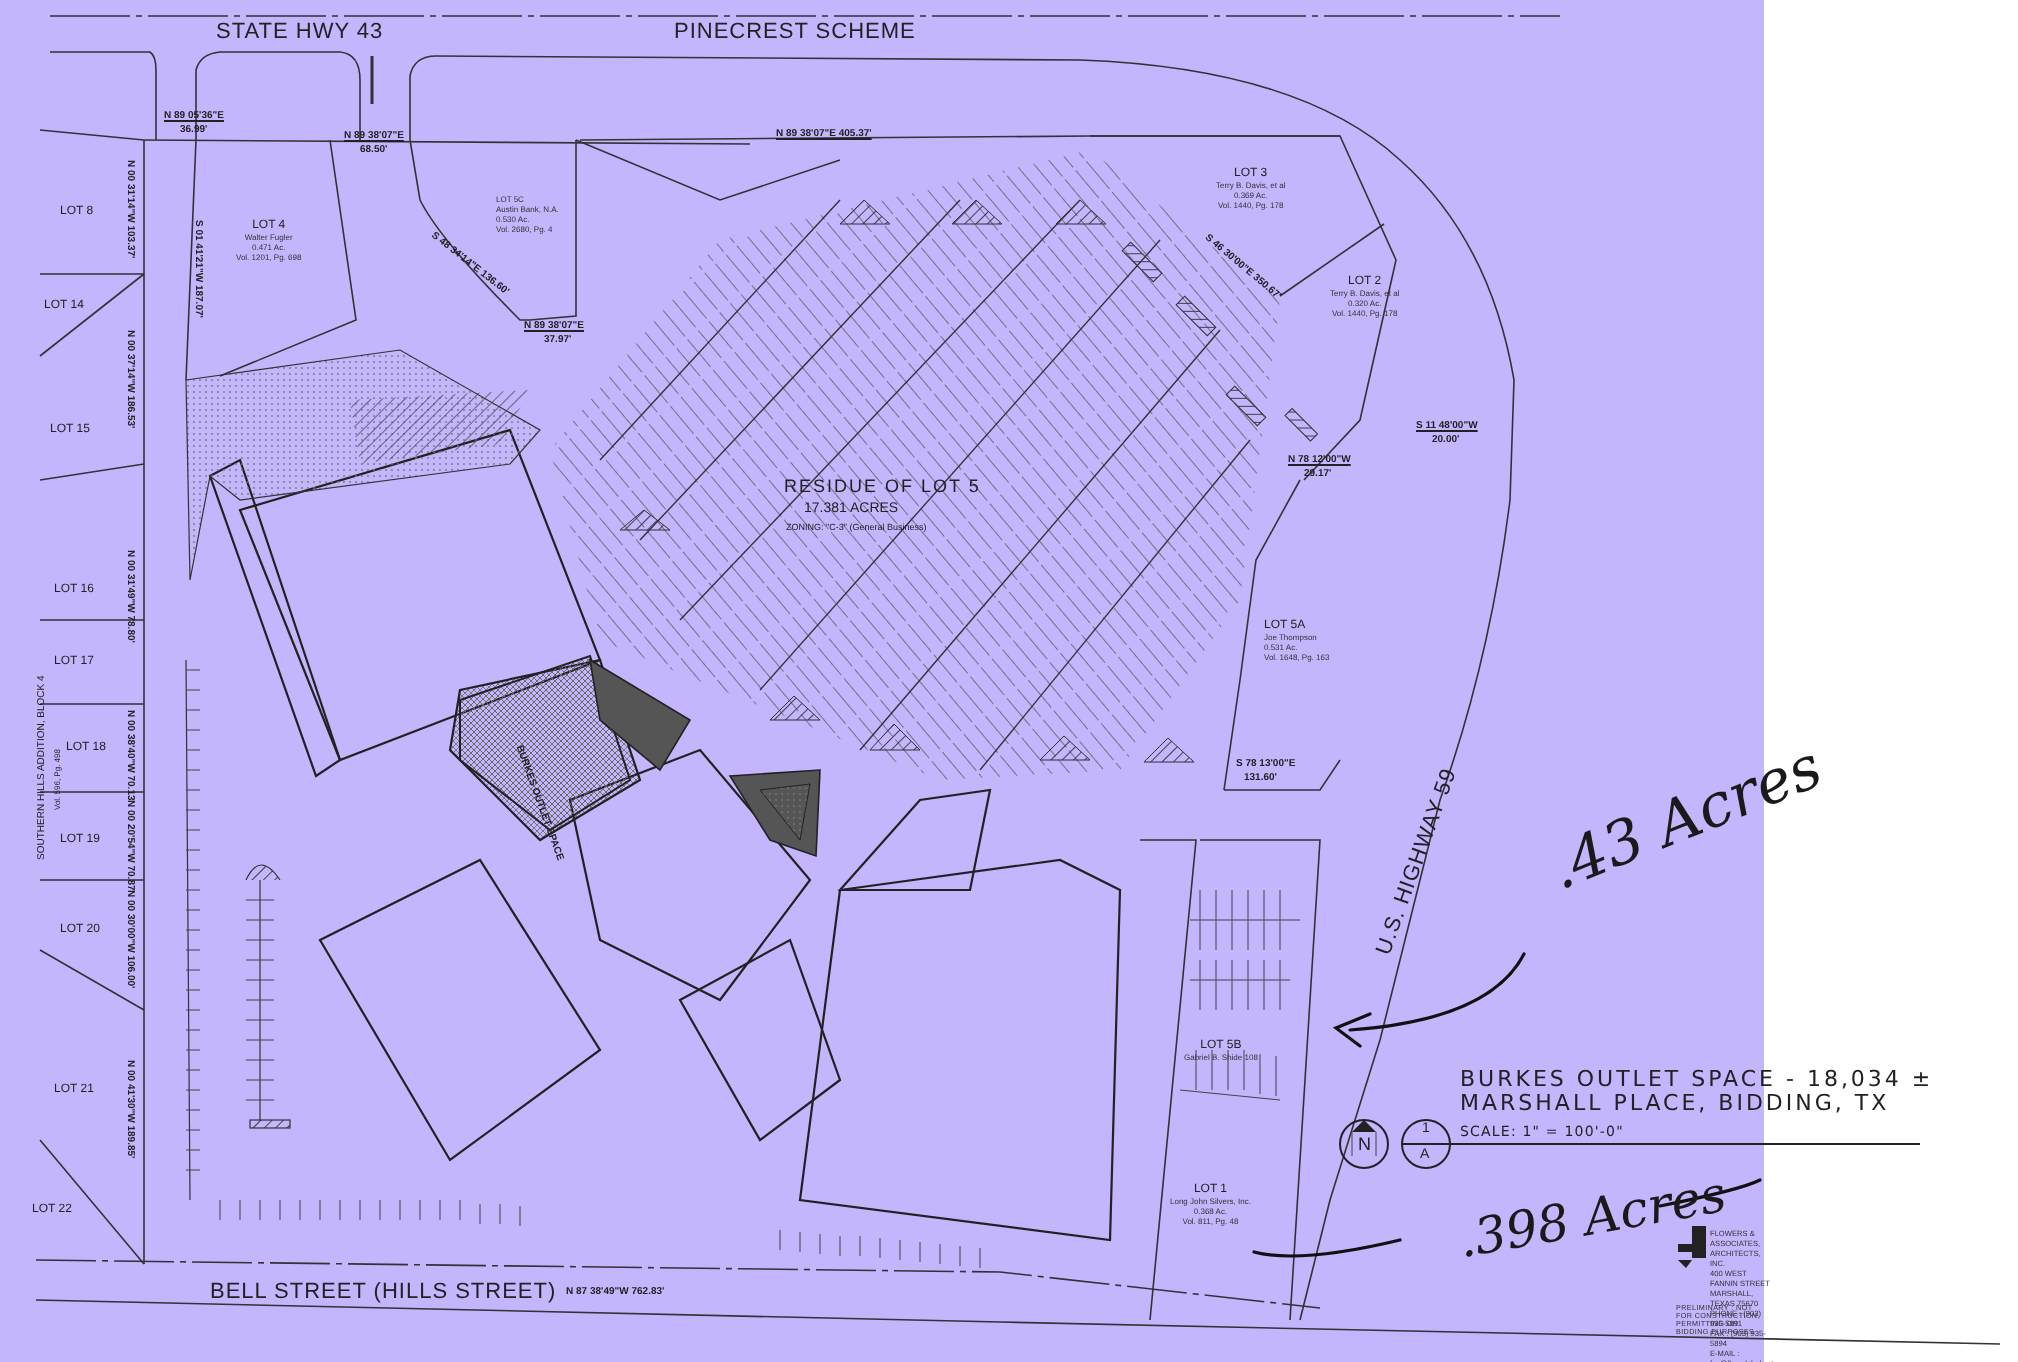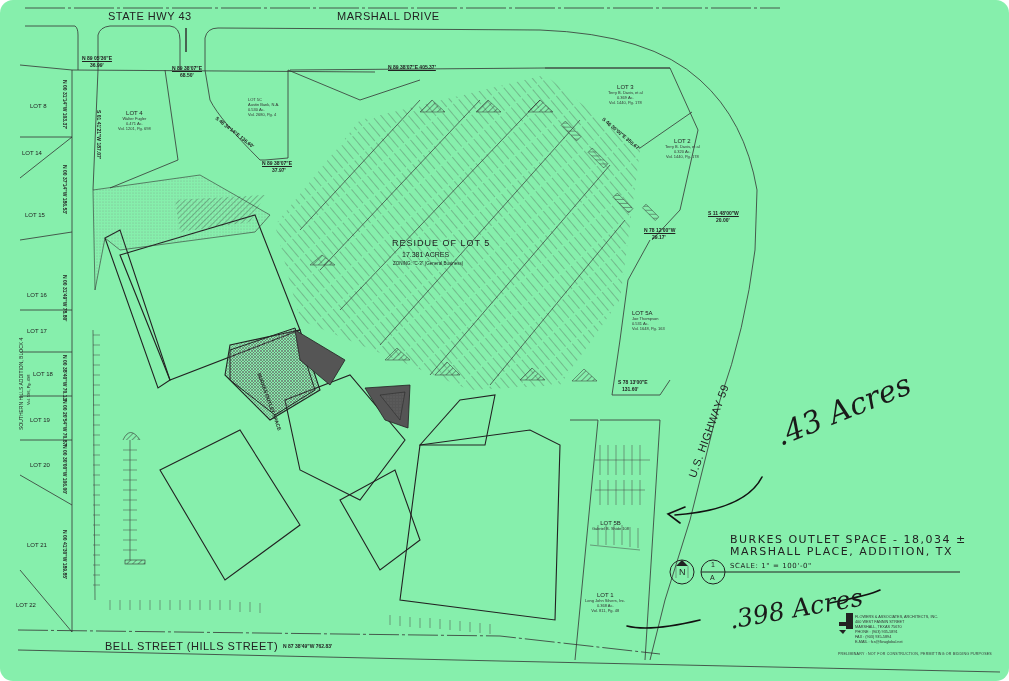--- a/index.html
+++ b/index.html
@@ -1,17 +1,17 @@
 <!DOCTYPE html>
 <html><head>
 <meta charset="utf-8">
 <style>
   html, body { margin:0; padding:0; background:#fff; }
   body { width:1009px; height:681px; overflow:hidden; position:relative; font-family:"Liberation Sans", sans-serif; color:#222; }
-  .sheet { position:absolute; left:0; top:0; width:1009px; height:681px; background:#86efac;border-radius:13px; }
+  .sheet { position:absolute; left:0; top:0; width:882px; height:681px; background:#c4b5fd; }
   svg.plan { position:absolute; left:0; top:0; }
   .lbl { position:absolute; font-family:"Liberation Sans", sans-serif; color:#222; white-space:nowrap; }
   .road { font-size:11px; letter-spacing:0.5px; }
   .lot { font-size:6px; }
   .tiny { font-size:4px; line-height:5px; color:#333; }
   .bearing { font-size:5px; font-weight:bold; }
   .hand { font-family:"DejaVu Serif", serif; font-style:italic; color:#1a1a1a; }
   .title-block { position:absolute; left:730px; top:534px; width:230px; }
   .tb-line { font-family:"DejaVu Sans", sans-serif; font-size:11px; letter-spacing:1.5px; line-height:12px; color:#222; white-space:nowrap; }
   .tb-scale { font-family:"DejaVu Sans", sans-serif; font-size:7px; letter-spacing:0.6px; margin-top:4px; color:#222; }
@@ -165,21 +165,21 @@
 
   <g stroke="#111" fill="none" stroke-width="1.6" stroke-linecap="round">
     <path d="M762 477 Q745 510 675 515"></path>
     <path d="M685 507 L668 514 L680 523"></path>
     <path d="M627 626 Q650 632 700 620"></path>
     <path d="M830 603 Q870 595 880 590"></path>
   </g>
 </svg>
 
 <div class="lbl road" style="left:108px;top:10px;">STATE HWY 43</div>
-<div class="lbl road" style="left:337px;top:10px;">MARSHALL DRIVE</div>
+<div class="lbl road" style="left:337px;top:10px;">PINECREST SCHEME</div>
 <div class="lbl road" style="left:105px;top:640px;">BELL STREET  (HILLS STREET)</div>
 <div class="lbl road" style="left:686px;top:475px;transform-origin:left top;transform:rotate(-70deg);">U.S. HIGHWAY 59</div>
 
 <div class="lbl" style="left:392px;top:238px;font-size:9px;letter-spacing:1px;">RESIDUE OF LOT 5</div>
 <div class="lbl" style="left:402px;top:251px;font-size:7px;">17.381 ACRES</div>
 <div class="lbl" style="left:393px;top:261px;font-size:4.5px;">ZONING:  "C-3" (General Business)</div>
 <div class="lbl" style="left:262px;top:372px;font-size:5px;font-weight:bold;transform:rotate(70deg);transform-origin:left top;">BURKES OUTLET SPACE</div>
 
 <div class="lbl lot" style="left:30px;top:103px;">LOT 8</div>
 <div class="lbl lot" style="left:22px;top:150px;">LOT 14</div>
@@ -262,21 +262,21 @@
 
 <div class="lbl hand" style="left:770px;top:420px;font-size:30px;transform:rotate(-22deg);transform-origin:left top;">.43 Acres</div>
 <div class="lbl hand" style="left:727px;top:606px;font-size:25px;transform:rotate(-10deg);transform-origin:left top;">.398 Acres</div>
 
 <div class="lbl" style="left:679px;top:567px;font-size:9px;">N</div>
 <div class="lbl" style="left:711px;top:561px;font-size:7px;">1</div>
 <div class="lbl" style="left:710px;top:574px;font-size:7px;">A</div>
 
 <div class="title-block">
   <div class="tb-line">BURKES OUTLET SPACE - 18,034 ±</div>
-  <div class="tb-line">MARSHALL PLACE, ADDITION, TX</div>
+  <div class="tb-line">MARSHALL PLACE, BIDDING, TX</div>
   <div class="tb-scale">SCALE: 1" = 100'-0"</div>
 </div>
 
 <svg style="position:absolute;left:838px;top:612px;" width="16" height="22">
   <rect x="8" y="1" width="7" height="16" fill="#222"></rect>
   <rect x="1" y="10" width="7" height="4" fill="#222"></rect>
   <path d="M1 18 L8 18 L5 22 Z" fill="#222"></path>
 </svg>
 <div class="firm">
   <div>FLOWERS &amp; ASSOCIATES, ARCHITECTS, INC.</div>

